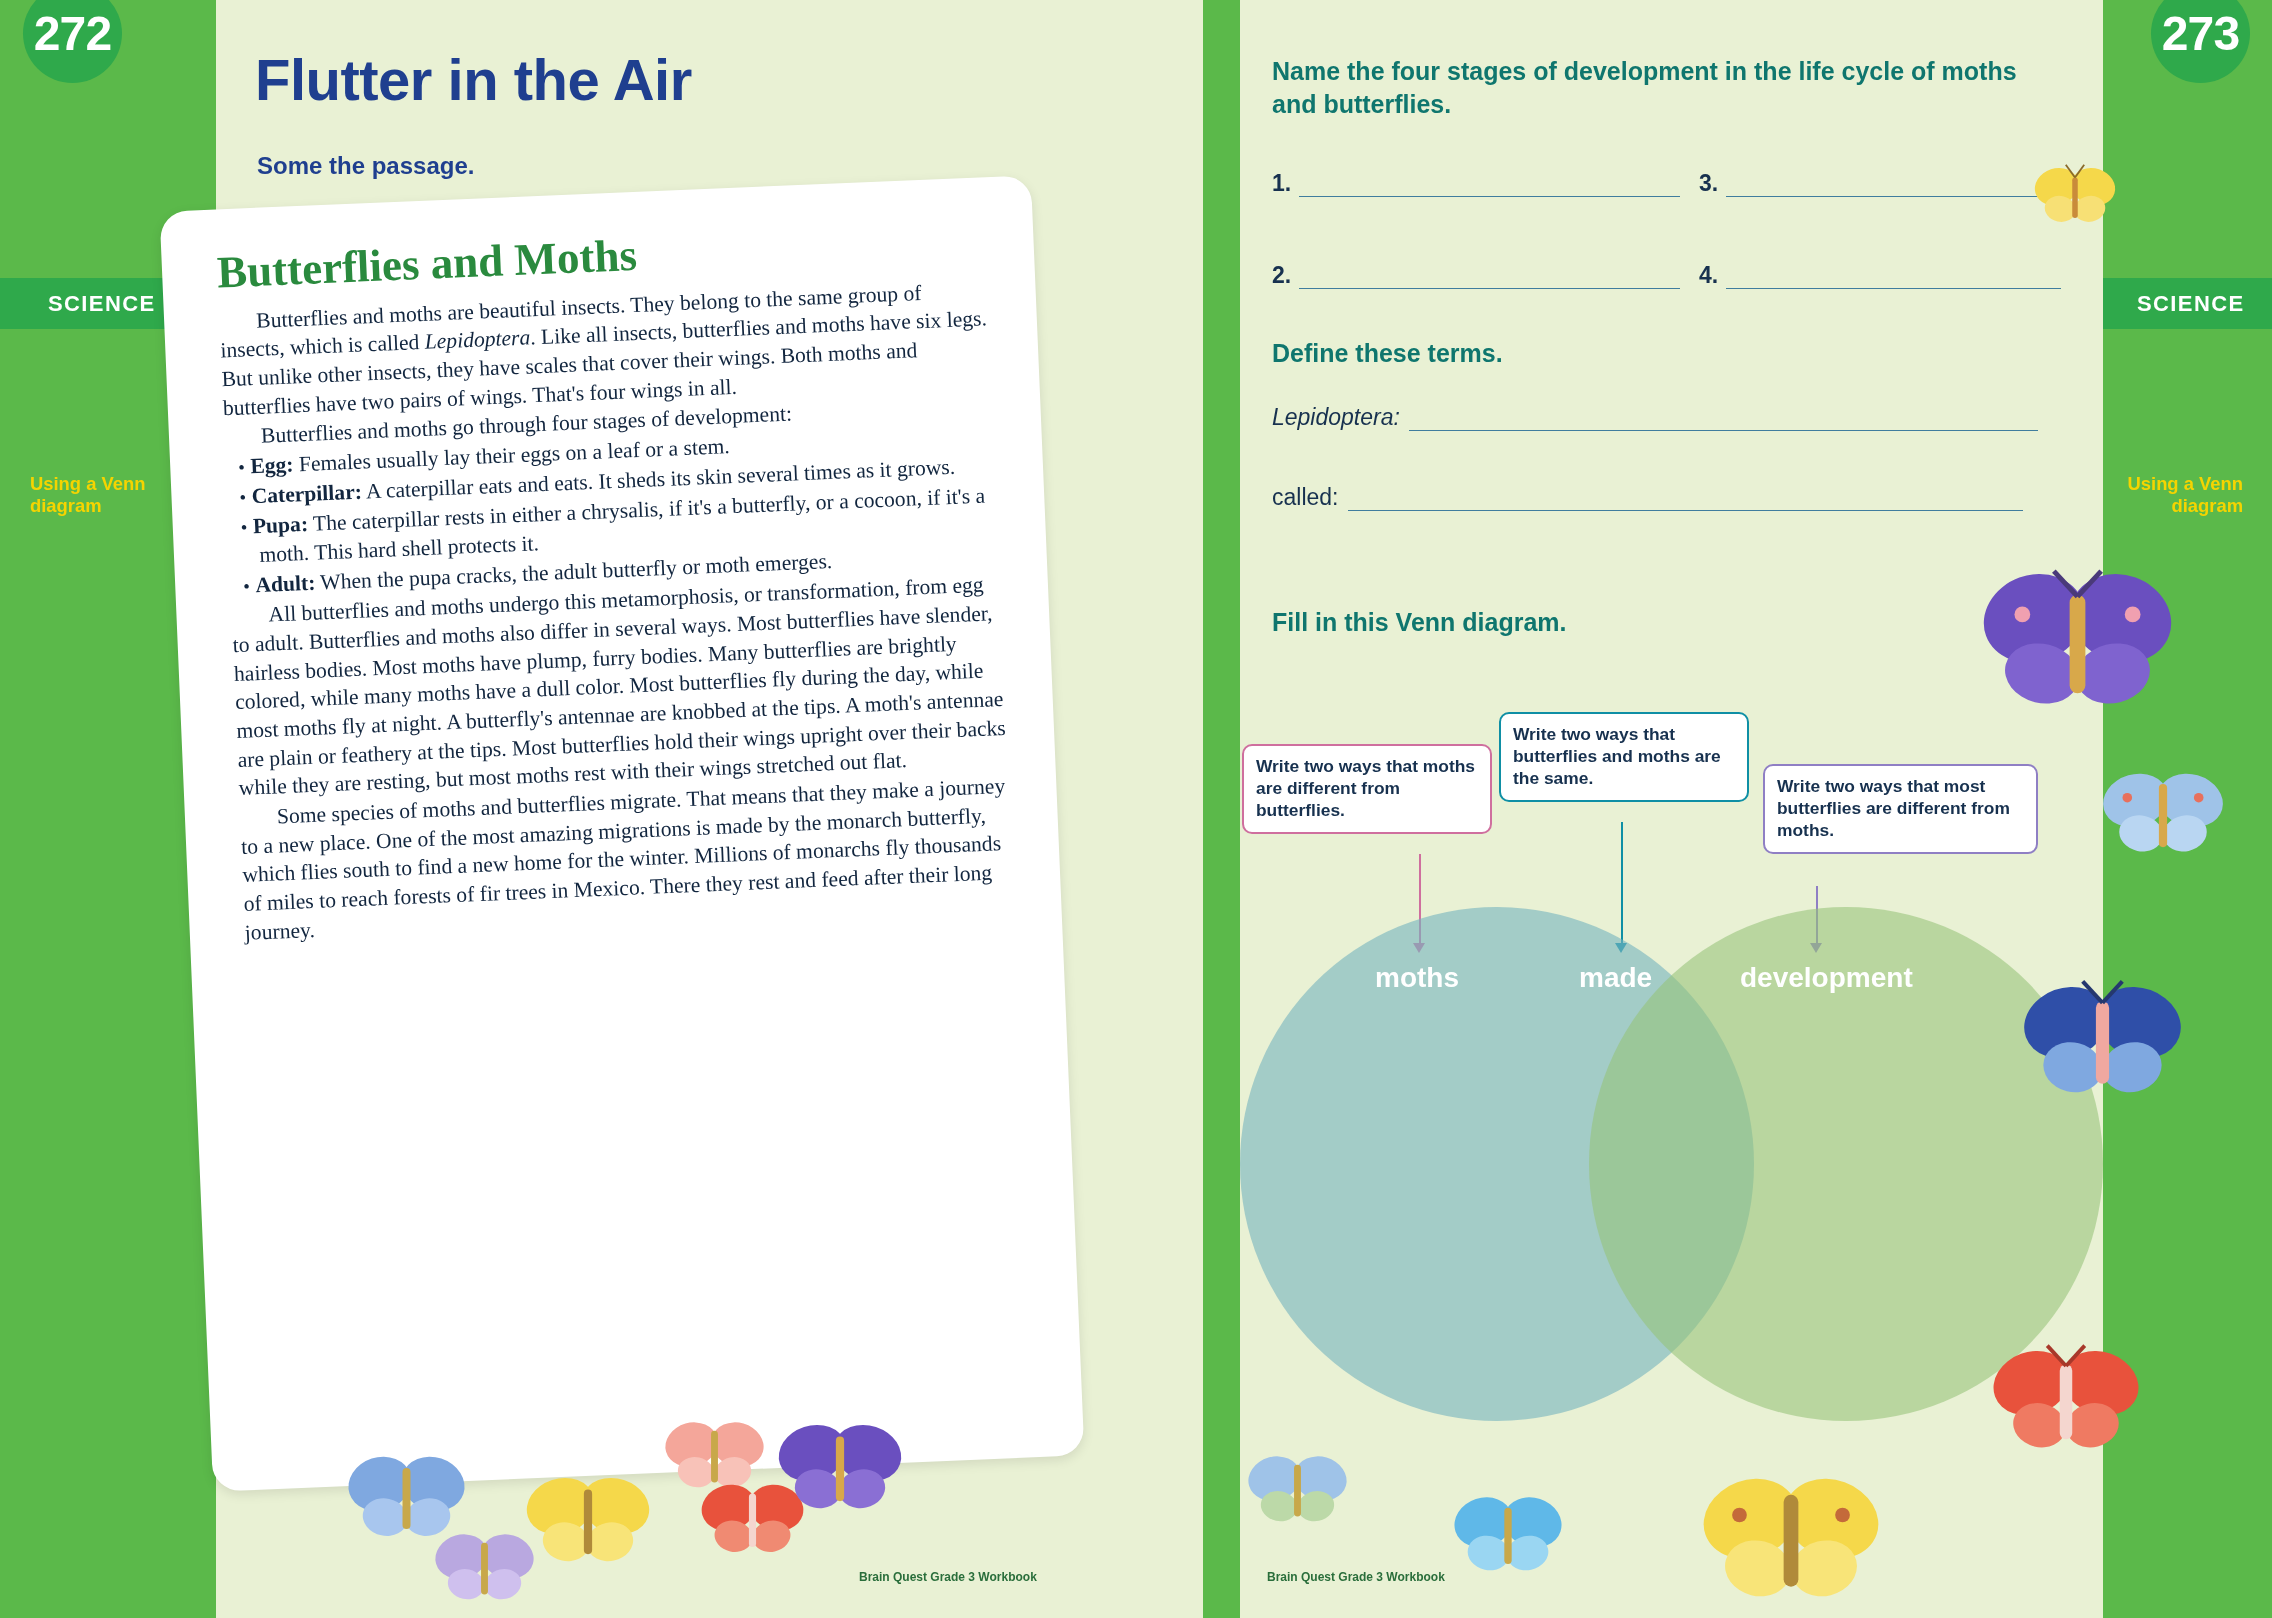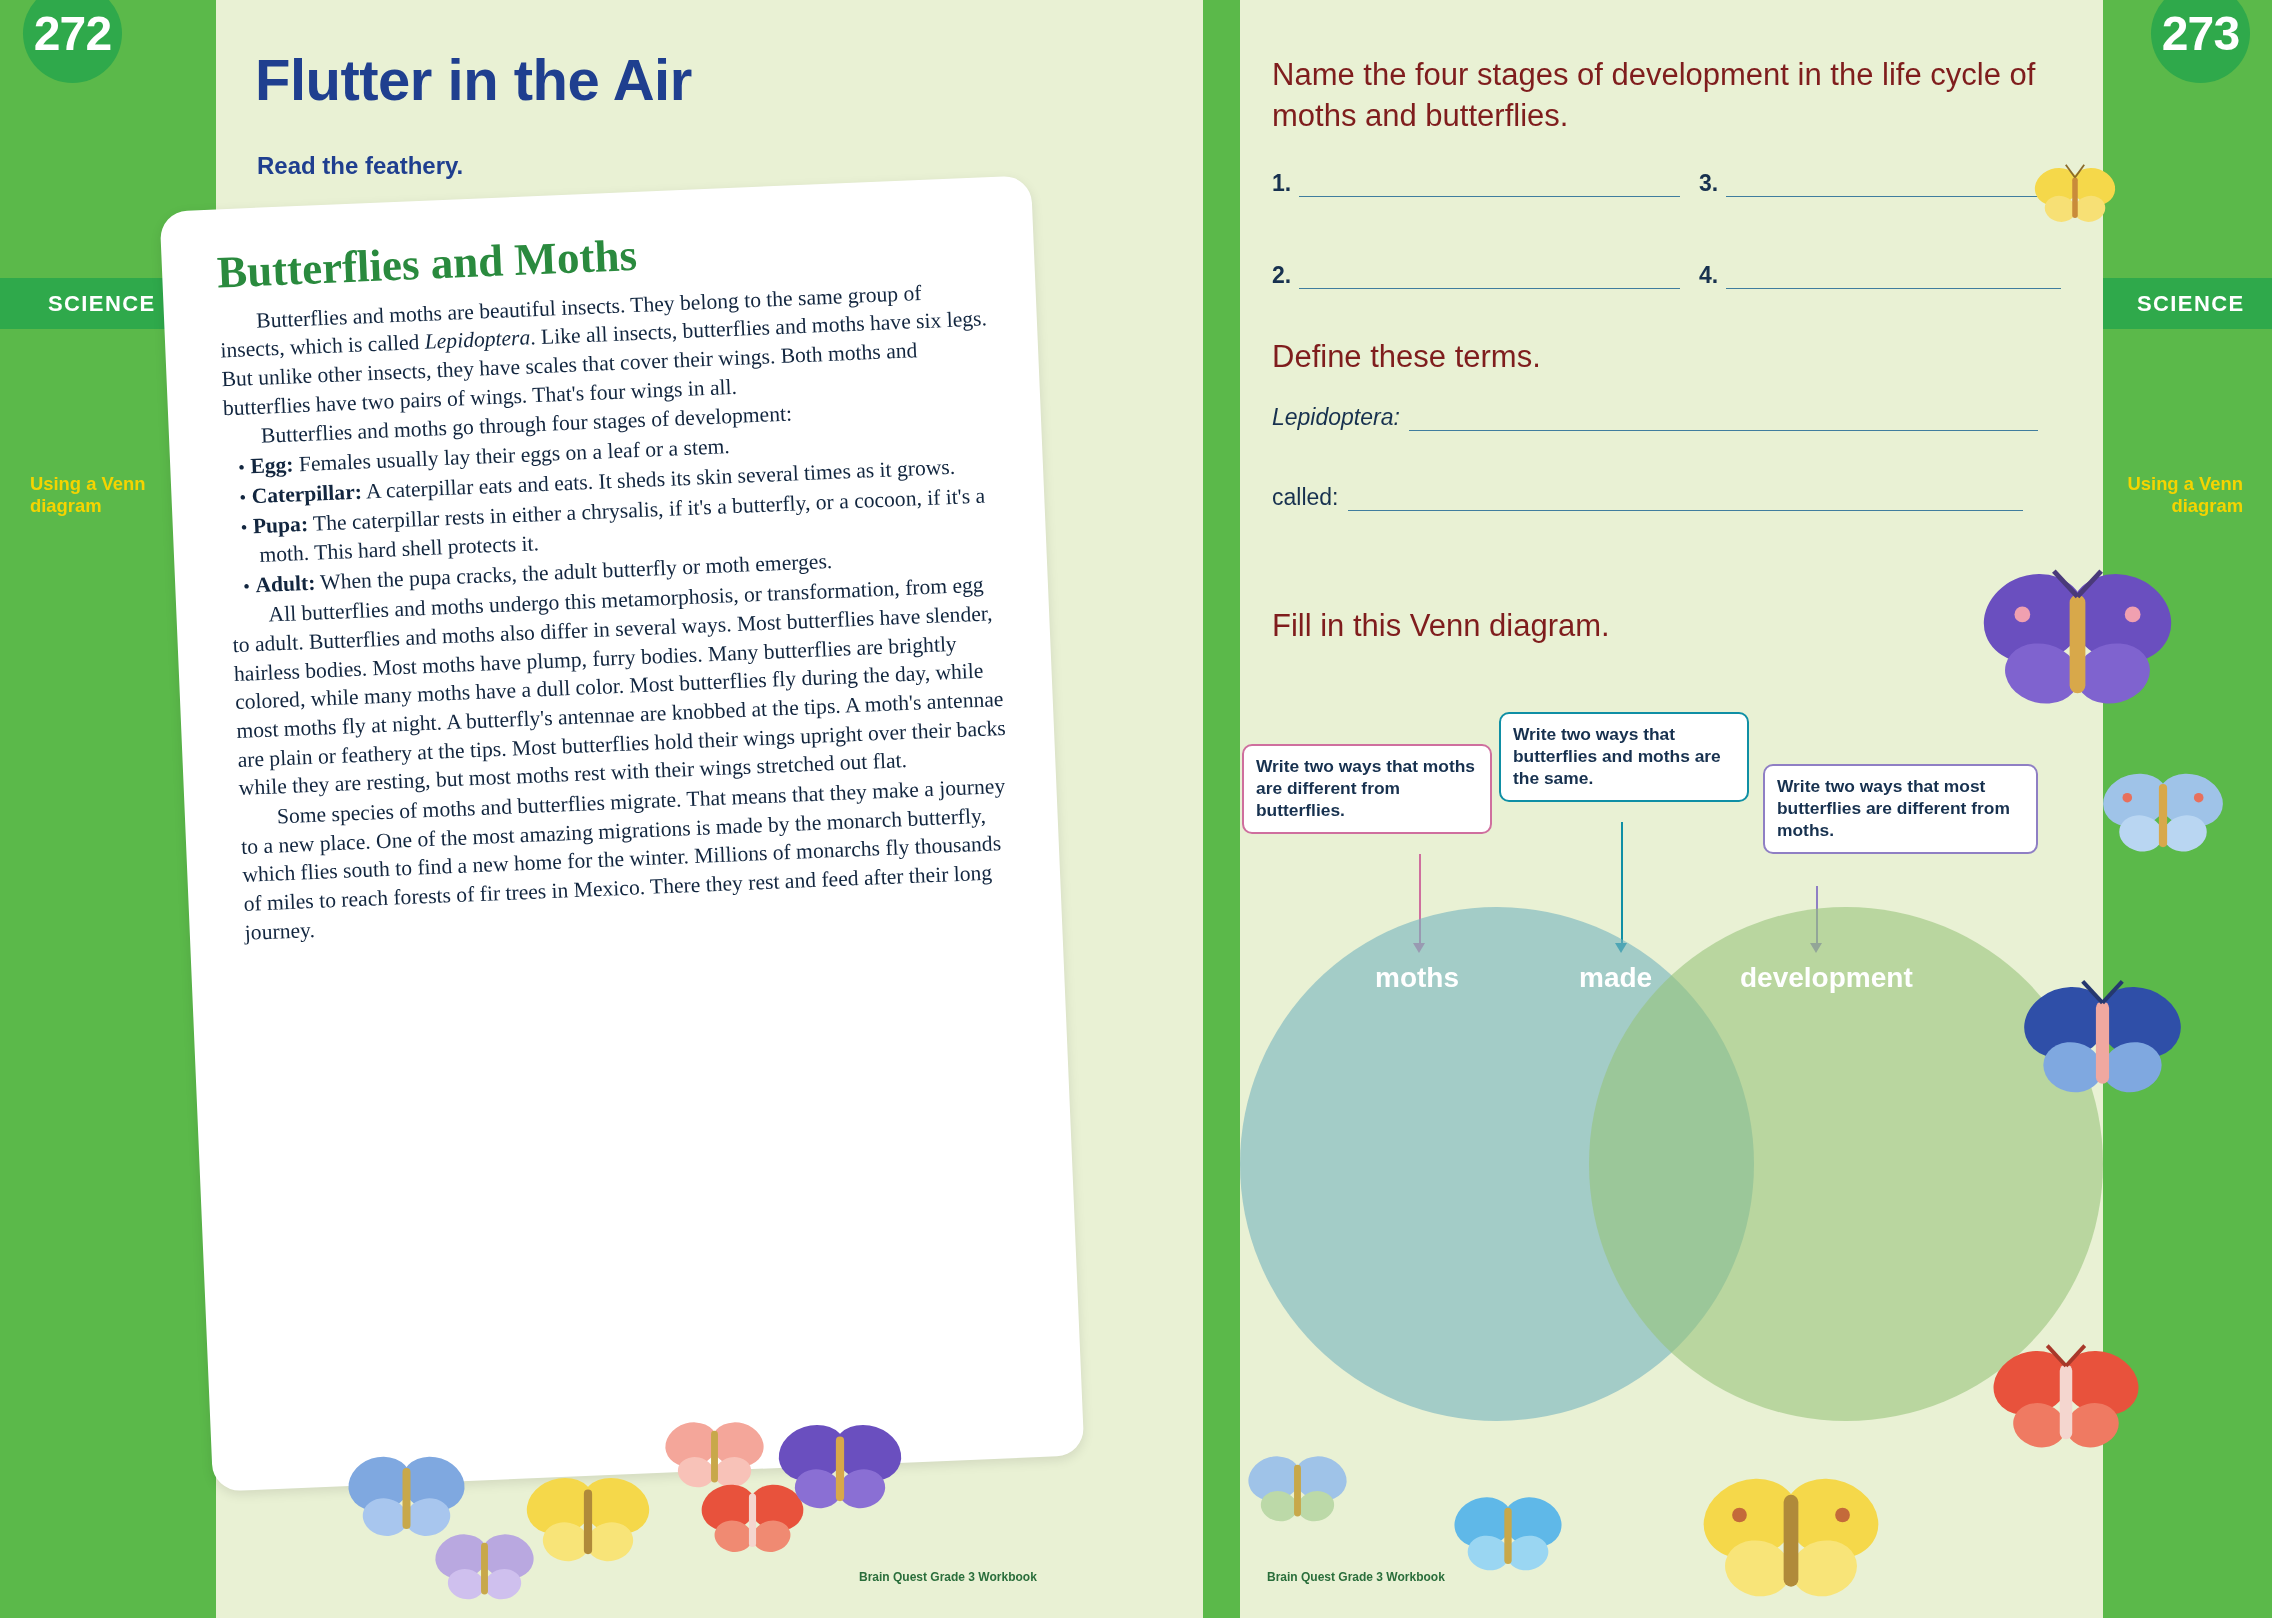--- a/index.html
+++ b/index.html
@@ -111,21 +111,21 @@
   .footer-credit {
     position: absolute;
     color: #2a6e3b; font-size: 12px; font-weight: bold;
   }
   .footer-credit.left { left: 859px; top: 1570px; }
   .footer-credit.right { left: 1267px; top: 1570px; }
 
   
   .q-prompt {
     position: absolute;
-    color: #7f1d1d; font-size: 31px; font-weight: normal; line-height: 1.32;
+    color: #0f766e; font-size: 25px; font-weight: bold; line-height: 1.32;
   }
   .stages-prompt { left: 1272px; top: 55px; width: 771px; }
 
   .answer-line {
     position: absolute;
     display: flex; align-items: flex-end;
   }
   .answer-line .num {
     color: #17314f; font-size: 23px; font-weight: bold; margin-right: 8.3px;
   }
@@ -207,21 +207,21 @@
   <div class="page-badge left">272</div>
   <div class="page-badge right">273</div>
 
   <div class="subject-tab left">SCIENCE</div>
   <div class="subject-tab right">SCIENCE</div>
 
   <div class="topic-note left">Using a Venn diagram</div>
   <div class="topic-note right">Using a Venn diagram</div>
 
   <div class="headline">Flutter in the Air</div>
-  <div class="subhead">Read the feathery.</div>
+  <div class="subhead">Some the passage.</div>
 
   <div class="passage-card">
     <div class="passage-title">Butterflies and Moths</div>
     <div class="passage-body">
       <p><span>Butterflies and moths are beautiful insects. They belong to the same group of insects, which is called </span><em>Lepidoptera</em><span>. Like all insects, butterflies and moths have six legs. But unlike other insects, they have scales that cover their wings. Both moths and butterflies have two pairs of wings. That's four wings in all.</span></p>
       <p>Butterflies and moths go through four stages of development:</p>
       <ul>
         <li><span class="bullet-dot">•</span> <span class="term">Egg:</span><span> Females usually lay their eggs on a leaf or a stem.</span></li>
         <li><span class="bullet-dot">•</span> <span class="term">Caterpillar:</span><span> A caterpillar eats and eats. It sheds its skin several times as it grows.</span></li>
         <li><span class="bullet-dot">•</span> <span class="term">Pupa:</span><span> The caterpillar rests in either a chrysalis, if it's a butterfly, or a cocoon, if it's a moth. This hard shell protects it.</span></li>

